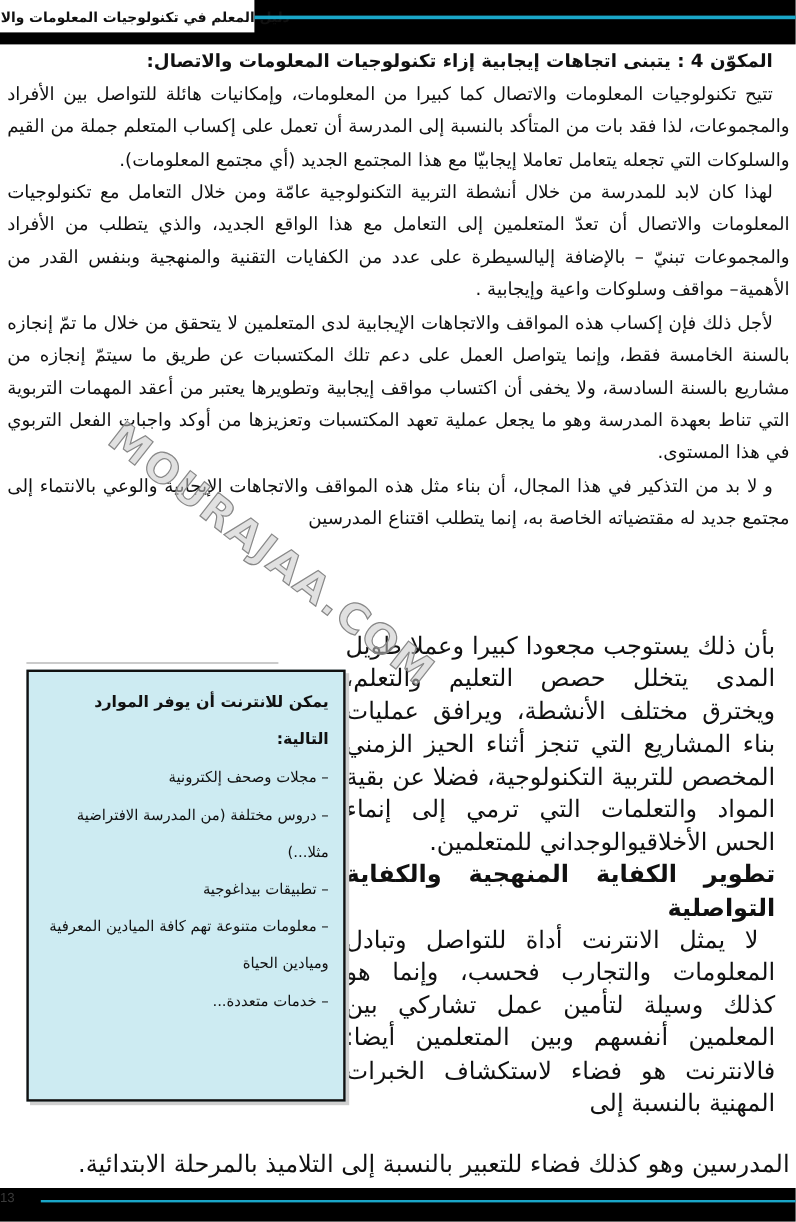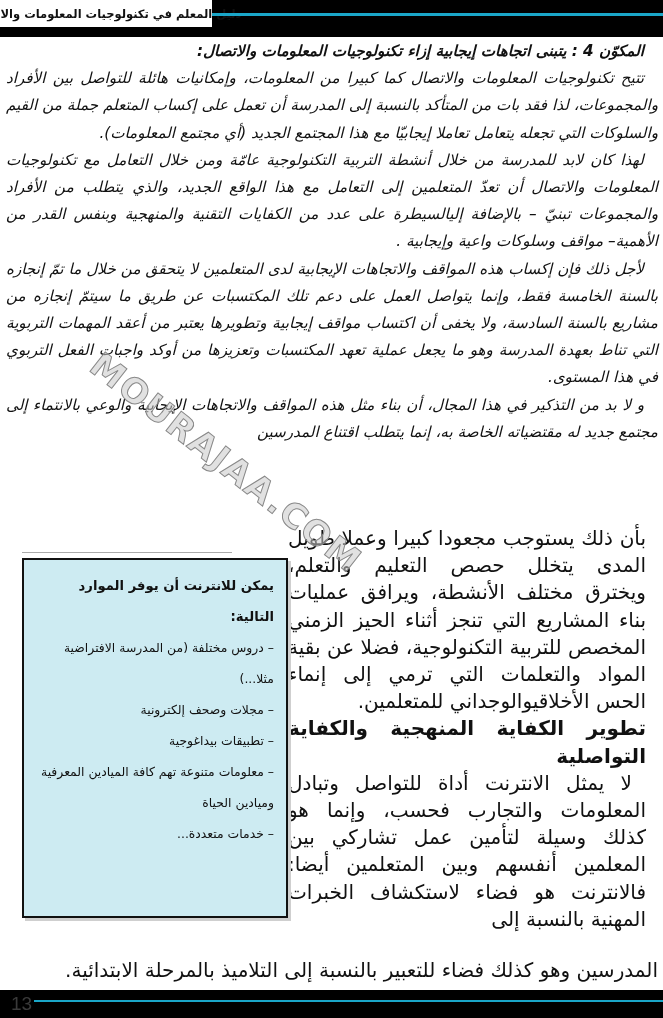--- a/index.html
+++ b/index.html
@@ -18,31 +18,30 @@
       font-family: "DejaVu Sans", sans-serif; font-weight: bold; font-size: 11.5px; color: #111;
       direction: rtl; white-space: nowrap;
     }
     .header-line {
       position: absolute; left: 212px; top: 13px; width: 451px; height: 3px; background: #1aa6c8;
     }
     .footer-bar {
       position: absolute; left: 0; top: 990px; width: 663px; height: 28px; background: #000;
     }
     .page-number {
-      position: absolute; left: 11px; top: 3px; color: #3a3a3a; font-size: 19px;
+      position: absolute; left: 0; top: 3px; color: #3a3a3a; font-size: 11px;
       font-family: "Liberation Sans", sans-serif;
     }
     .footer-line {
       position: absolute; left: 34px; top: 10px; width: 629px; height: 2px; background: #1aa6c8;
     }
     .content {
       position: absolute; left: 6px; top: 38px; width: 652px;
       direction: rtl; text-align: justify; font-size: 15.2px; line-height: 27.2px;
       font-family: "DejaVu Sans", sans-serif;
-      font-style: italic;
     }
     .content p { margin: 0; }
     .indent { text-indent: 14px; }
     .bold { font-weight: bold; }
     .side-box {
       position: absolute; left: 22px; top: 558px; width: 266px; height: 360px;
       background: #cdebf2; border: 2px solid #111; box-sizing: border-box;
       direction: rtl; padding: 10px 12px 0 8px;
       font-family: "DejaVu Sans", sans-serif; font-size: 12.4px; line-height: 31px; color: #111;
       box-shadow: 3px 3px 0 #cfcfcf;
@@ -93,22 +92,22 @@
 <div class="right-col" style="top: 525px;">
   <p style="margin:0;">بأن ذلك يستوجب مجعودا كبيرا وعملا طويل المدى يتخلل حصص التعليم والتعلم، ويخترق مختلف الأنشطة، ويرافق عمليات بناء المشاريع التي تنجز أثناء الحيز الزمني المخصص للتربية التكنولوجية، فضلا عن بقية المواد والتعلمات التي ترمي إلى إنماء الحس الأخلاقيوالوجداني للمتعلمين.</p>
   <p style="margin:0; font-weight:bold;">تطوير الكفاية المنهجية والكفاية التواصلية</p>
   <p style="margin:0; text-indent:14px;">لا يمثل الانترنت أداة للتواصل وتبادل المعلومات والتجارب فحسب، وإنما هو كذلك وسيلة لتأمين عمل تشاركي بين المعلمين أنفسهم وبين المتعلمين أيضا: فالانترنت هو فضاء لاستكشاف الخبرات المهنية بالنسبة إلى</p>
 </div>
 
 <div class="full-line" style="top: 957px;">المدرسين وهو كذلك فضاء للتعبير بالنسبة إلى التلاميذ بالمرحلة الابتدائية.</div>
 
 <div class="side-box">
   <div class="box-title">يمكن للانترنت أن يوفر الموارد التالية:</div>
+  <div class="box-item">– مجلات وصحف إلكترونية</div>
   <div class="box-item">– دروس مختلفة (من المدرسة الافتراضية مثلا...)</div>
-  <div class="box-item">– مجلات وصحف إلكترونية</div>
   <div class="box-item">– تطبيقات بيداغوجية</div>
   <div class="box-item">– معلومات متنوعة تهم كافة الميادين المعرفية وميادين الحياة</div>
   <div class="box-item">– خدمات متعددة...</div>
 </div>
 
 <div class="watermark">MOURAJAA.COM</div>
 
 <div class="footer-bar">
   <span class="page-number">13</span>
   <div class="footer-line"></div>

